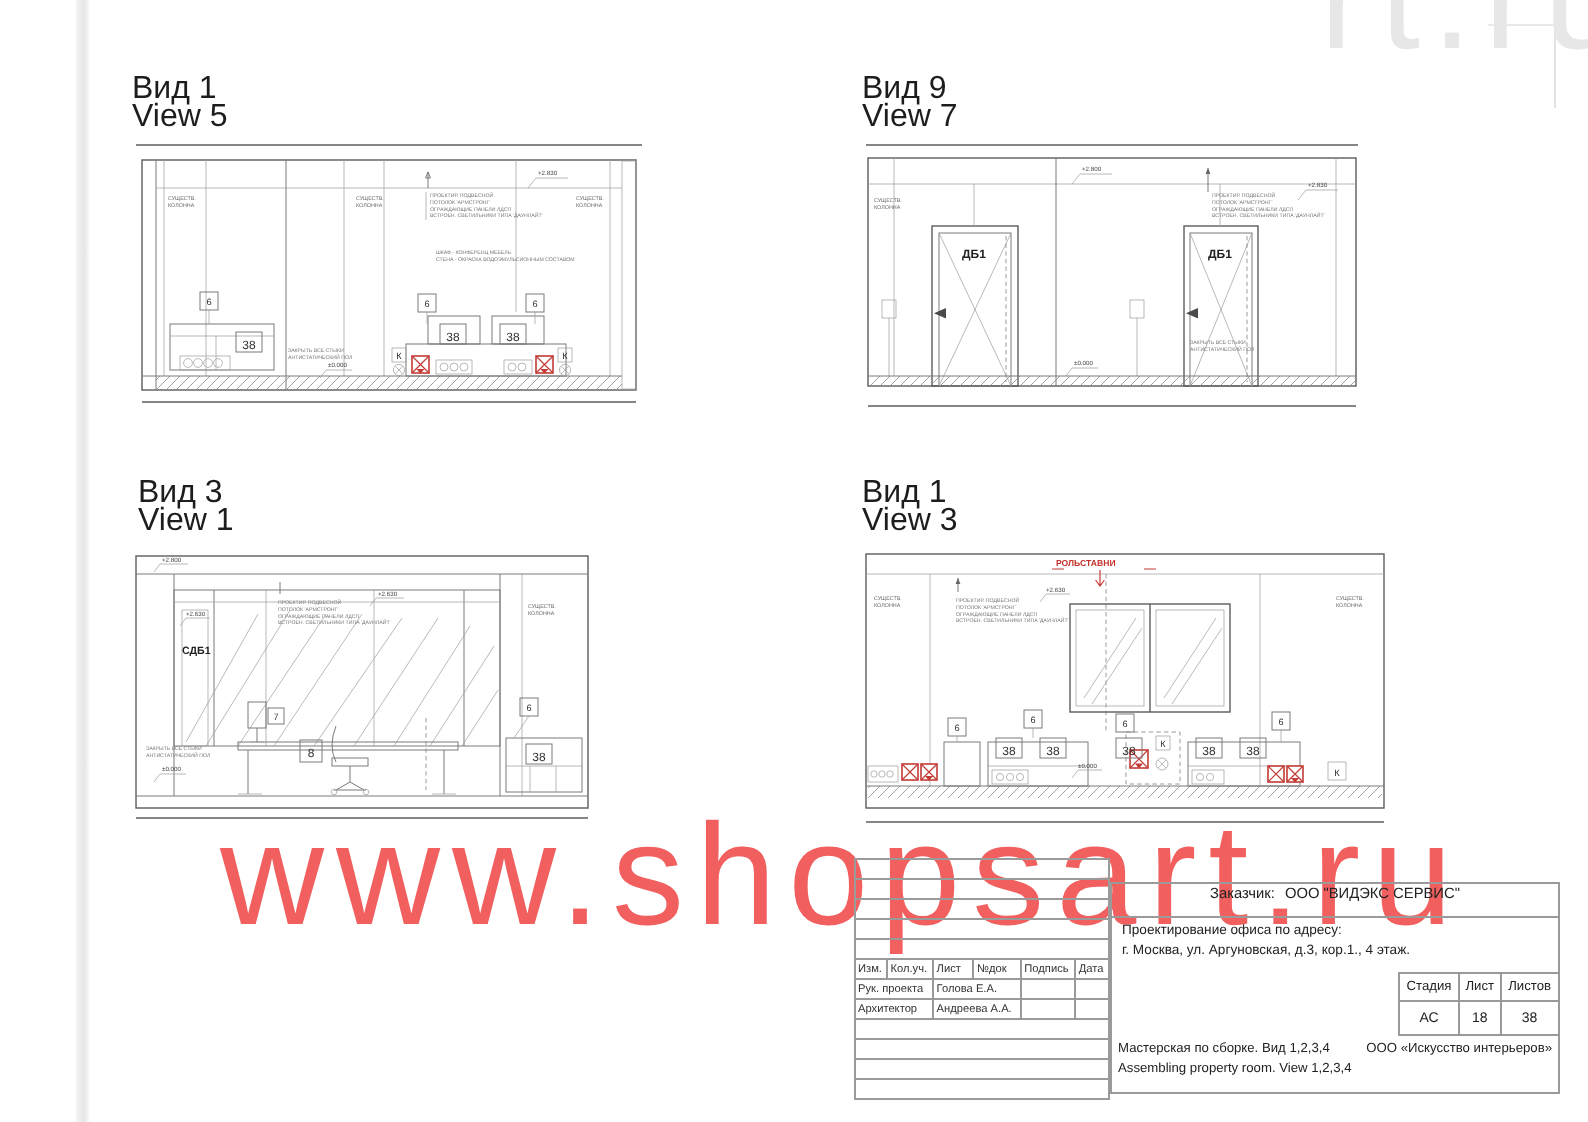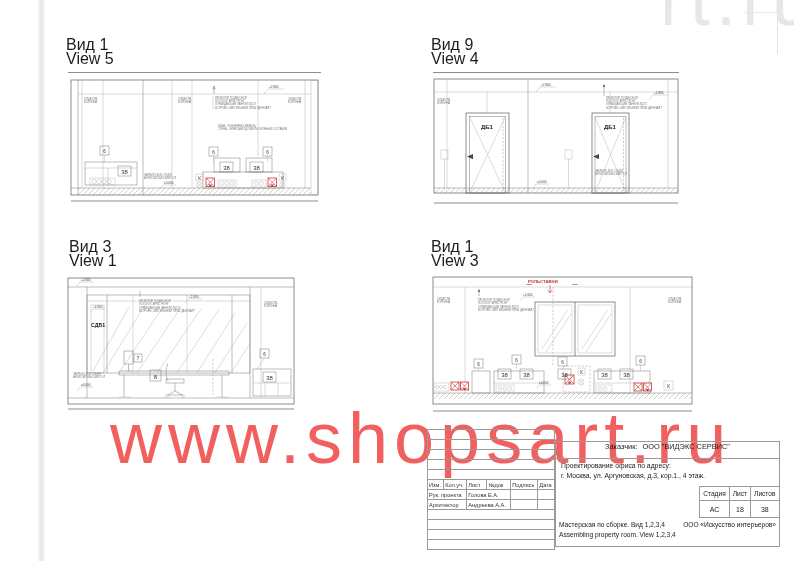--- a/index.html
+++ b/index.html
@@ -179,21 +179,21 @@
         <circle class="l" cx="164" cy="113.5" r="2"></circle>
       <rect class="l" x="184" y="110" width="14" height="7"></rect>
       <circle class="l" cx="188" cy="113.5" r="2"></circle>
         <circle class="l" cx="193" cy="113.5" r="2"></circle>
     </g>
   </svg>
 
   
   <div class="vtitle" style="left:431px;top:38px">
     <div>Вид 9</div>
-    <div>View 4</div>
+    <div>View 7</div>
   </div>
   <svg class="vsvg" style="left:433px;top:70px" width="248" height="136" viewBox="0 0 248 136">
     <line class="s" x1="0" y1="2.5" x2="246" y2="2.5"></line>
     <rect class="s" x="1" y="9" width="244" height="114"></rect>
     <line class="s" x1="1" y1="133" x2="245" y2="133"></line>
     <line class="l" x1="1" y1="22" x2="245" y2="22"></line>
     <line class="l" x1="14" y1="9" x2="14" y2="118"></line>
     <line class="m" x1="95" y1="9" x2="95" y2="123"></line>
     <line class="l" x1="235" y1="9" x2="235" y2="118"></line>
     <g>

